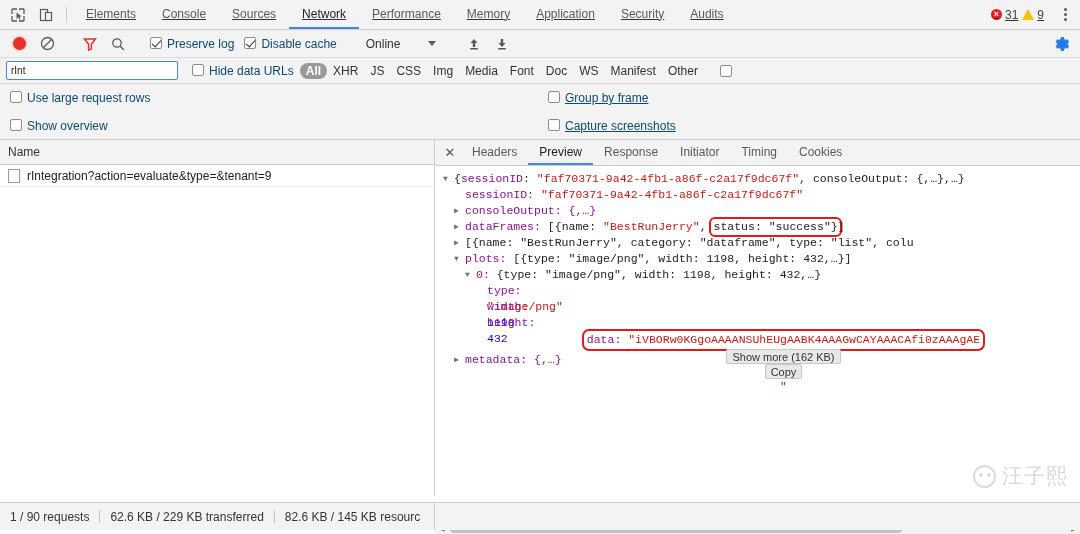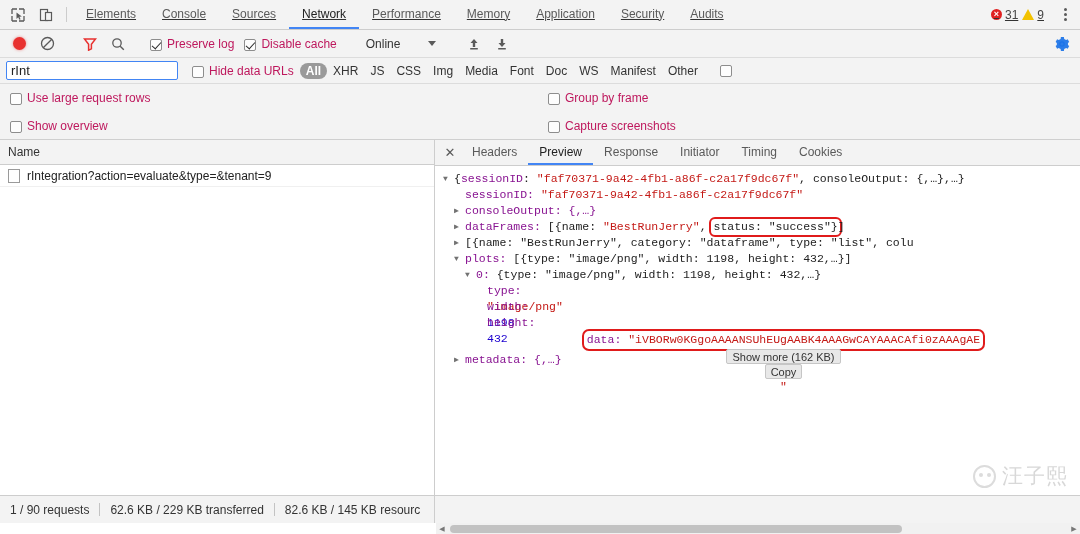--- a/index.html
+++ b/index.html
@@ -61,21 +61,21 @@
     height: 28px;
     background: #f3f3f3;
     border-bottom: 1px solid #dcdcdc;
     display: flex; align-items: center;
     padding: 0 6px;
     gap: 2px;
   }
   .rec-btn { width: 26px; display:flex; align-items:center; justify-content:center; }
   .rec-dot { width: 13px; height: 13px; border-radius: 50%; background: #e8312f; box-shadow: 0 0 3px rgba(232,49,47,.55); }
   .icon-btn { width: 26px; height: 22px; display: flex; align-items: center; justify-content: center; color: #5a5a5a; }
-  .chk-label { display: flex; align-items: flex-end; gap: 5px; font-size: 12px; color: #be185d; padding: 0 6px 0 2px; white-space: nowrap;}
+  .chk-label { display: flex; align-items: flex-start; gap: 5px; font-size: 12px; color: #0c4a6e; padding: 0 6px 0 2px; white-space: nowrap;}
   .cbox {
     width: 12px; height: 12px; border: 1px solid #8d8d8d; background: #fdfdfd;
     border-radius: 2px; display: inline-block; position: relative; flex: none;
   }
   .cbox.checked::after {
     content: ""; position: absolute; left: 3px; top: 0px;
     width: 4px; height: 8px; border: solid #2b2b2b; border-width: 0 1.6px 1.6px 0;
     transform: rotate(42deg);
   }
   .throttle {
@@ -86,39 +86,39 @@
   .gear { margin-left: auto; color: #1a73e8; display:flex; align-items:center; padding-right:4px;}
 
   
   .filterrow {
     height: 26px; background: #f3f3f3; border-bottom: 1px solid #dcdcdc;
     display: flex; align-items: center; padding: 0 6px; gap: 0;
   }
   .filter-input {
     width: 172px; height: 19px;
     border: 1px solid #4285f4; border-radius: 2px;
-    background: #fff; font-size: 13px; color: #222;
+    background: #fff; font-size: 10px; color: #222;
     padding: 0 4px; outline: none;
     font-family: "Liberation Sans", sans-serif;
   }
   .hide-urls { margin-left: 12px; }
   .ftype {
     font-size: 12px; color: #333; padding: 2px 6px; border-radius: 9px;
     white-space: nowrap; cursor: default;
   }
   .ftype.sel { background: #9a9a9a; color: #fff; font-weight: bold; padding: 1px 6px;}
   .samesite { margin-left: 14px; }
 
   
   .optsrow {
     height: 28px; background: #f3f3f3;
     display: flex; align-items: center; padding-left: 8px;
   }
   .optsrow.second { border-bottom: 1px solid #cfcfcf; }
-  .opt-col2 { position: absolute; left: 546px; }
+  .opt-col2 { position: absolute; left: 546px; text-decoration: underline; }
   .optsrow { position: relative; }
 
   
   .main { display: flex; height: 356px; }
   .left-pane {
     width: 435px; border-right: 1px solid #cdcdcd;
     display: flex; flex-direction: column; background: #fff;
   }
   .col-head {
     height: 25px; background: #f3f3f3; border-bottom: 1px solid #cdcdcd;
@@ -198,21 +198,21 @@
   }
   .wm-logo::before, .wm-logo::after {
     content: ""; position: absolute; width: 4px; height: 4px; border-radius: 50%;
     background: #dcdcdc; top: 6px;
   }
   .wm-logo::before { left: 4px; }
   .wm-logo::after { left: 12px; }
 
   
   .statusbar {
-    position: absolute; left: 0; bottom: 11px; width: 1080px; height: 28px;
+    position: absolute; left: 0; bottom: 4px; width: 1080px; height: 28px;
     background: #f3f3f3; border-top: 1px solid #cdcdcd;
     display: flex; align-items: center;
   }
   .status-left {
     width: 435px; height: 100%; border-right: 1px solid #cdcdcd;
     display: flex; align-items: center; overflow: hidden;
   }
   .st-item { font-size: 12px; color: #333; padding: 0 10px; white-space: nowrap; }
   .st-sep { width: 1px; height: 13px; background: #c3c3c3; }
 

